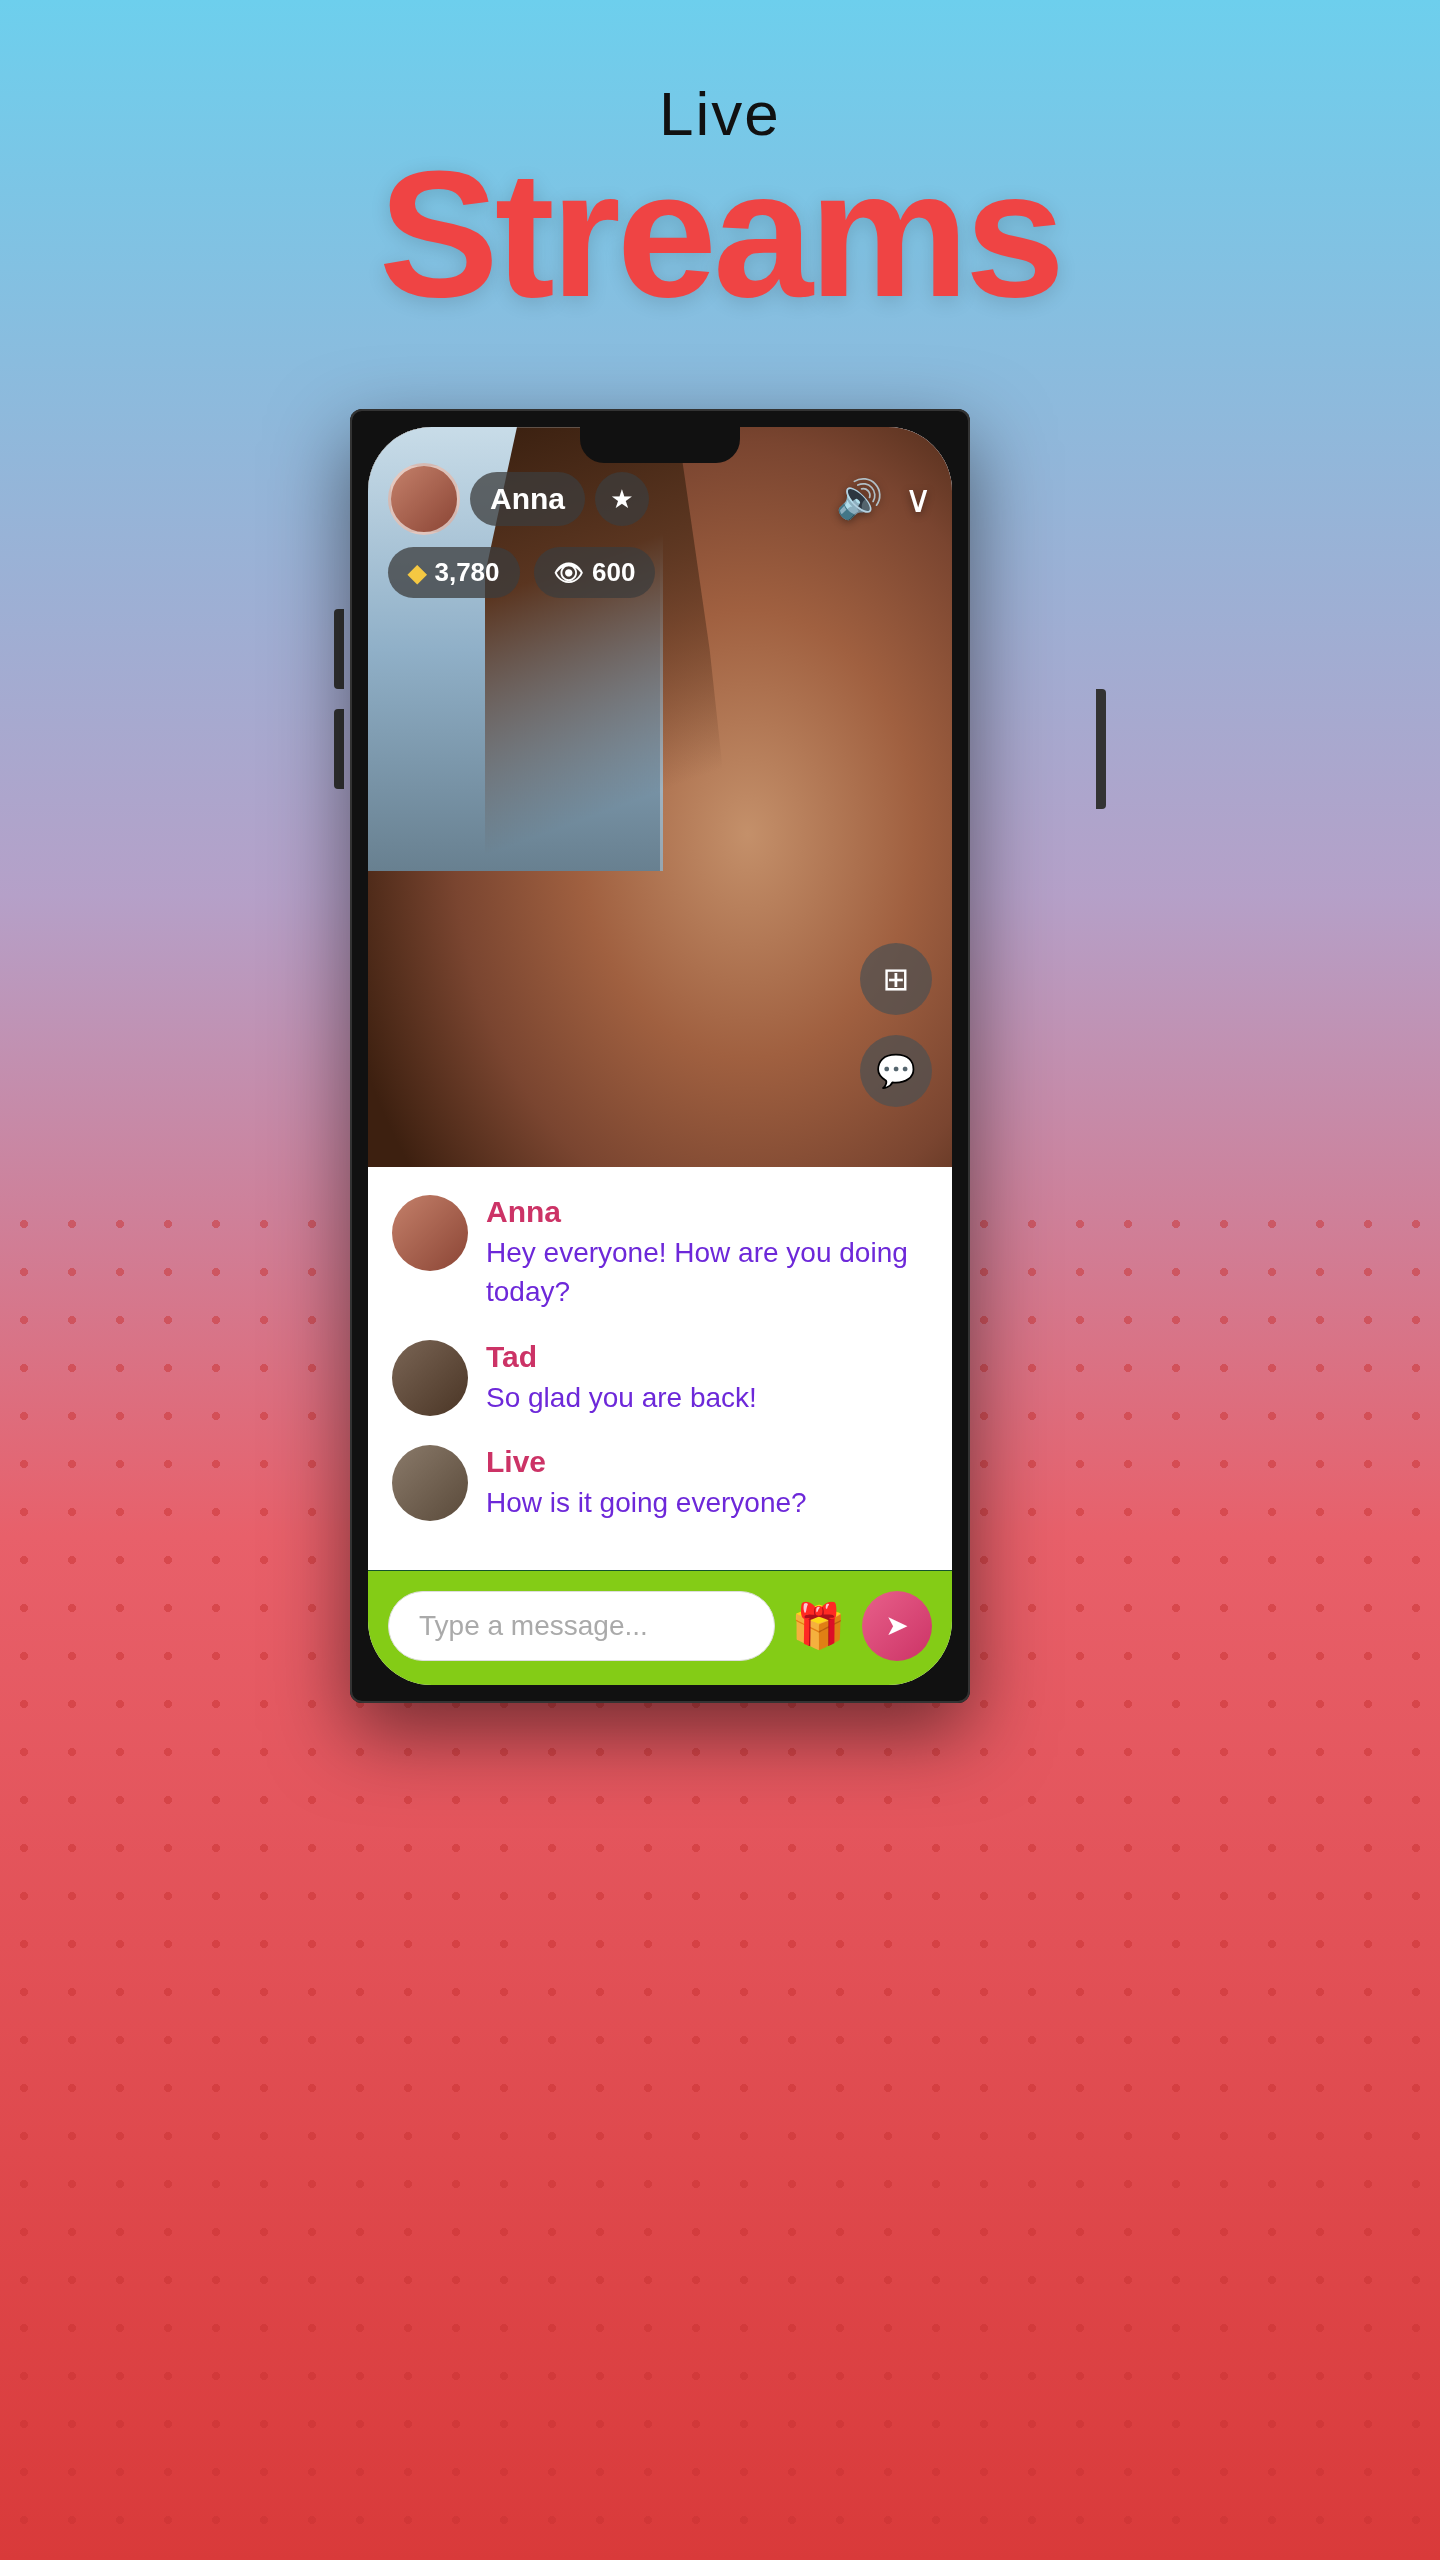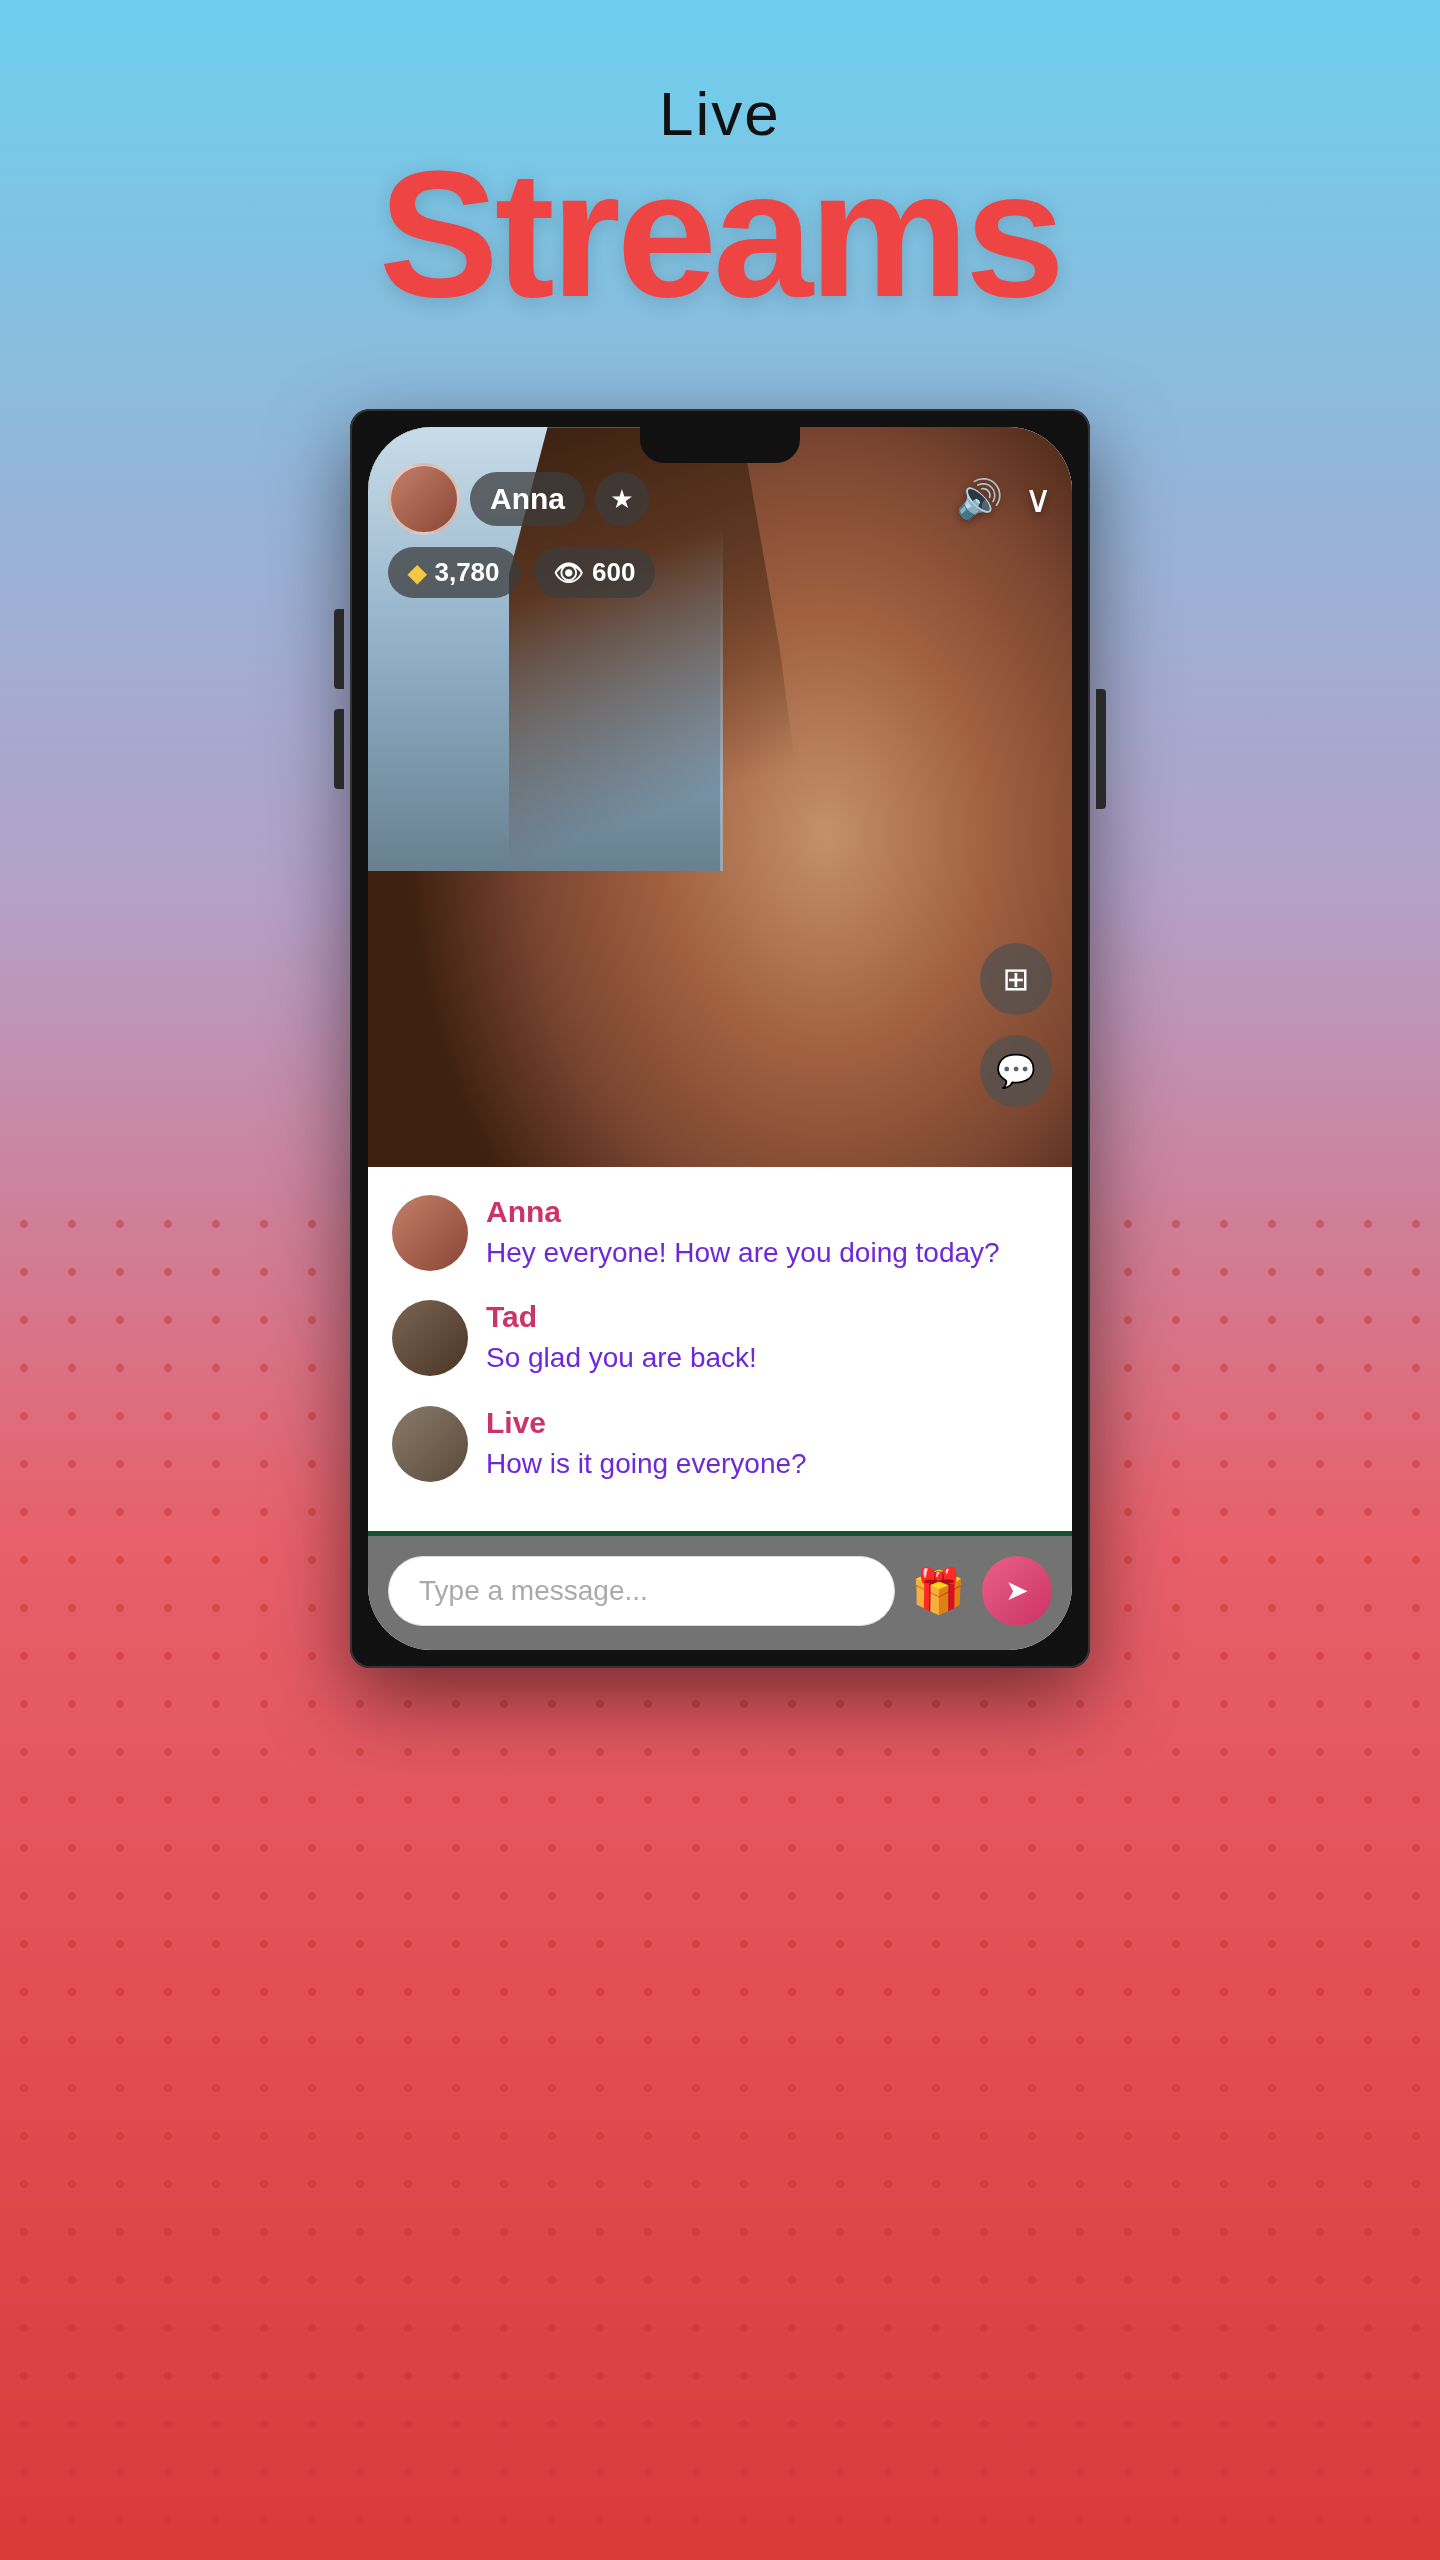--- a/index.html
+++ b/index.html
@@ -58,22 +58,22 @@
     }
 
     
     .phone-wrapper {
       position: relative;
       width: 740px;
       margin-top: 60px;
     }
 
     .phone-frame {
-      width: 740px;
-      border-radius: 20px;
+      width: 620px;
+      border-radius: 12px;
       background: #111;
       padding: 18px;
       box-shadow: 0 30px 80px rgba(0,0,0,0.5), inset 0 0 0 2px #333;
       position: relative;
     }
 
     
     .phone-notch {
       position: absolute;
       top: 18px;
@@ -293,22 +293,22 @@
       font-size: 28px;
       color: #6d28d9;
       line-height: 1.4;
     }
 
     
     .message-bar {
       display: flex;
       align-items: center;
       padding: 20px 20px 24px;
-      background: #737373;
-      border-top: 5px solid #14532d;
+      background: #84cc16;
+      border-top: 1px solid #14532d;
       gap: 16px;
     }
 
     .message-input-wrapper {
       flex: 1;
       background: #fff;
       border: 1.5px solid #ddd;
       border-radius: 40px;
       padding: 18px 30px;
     }

